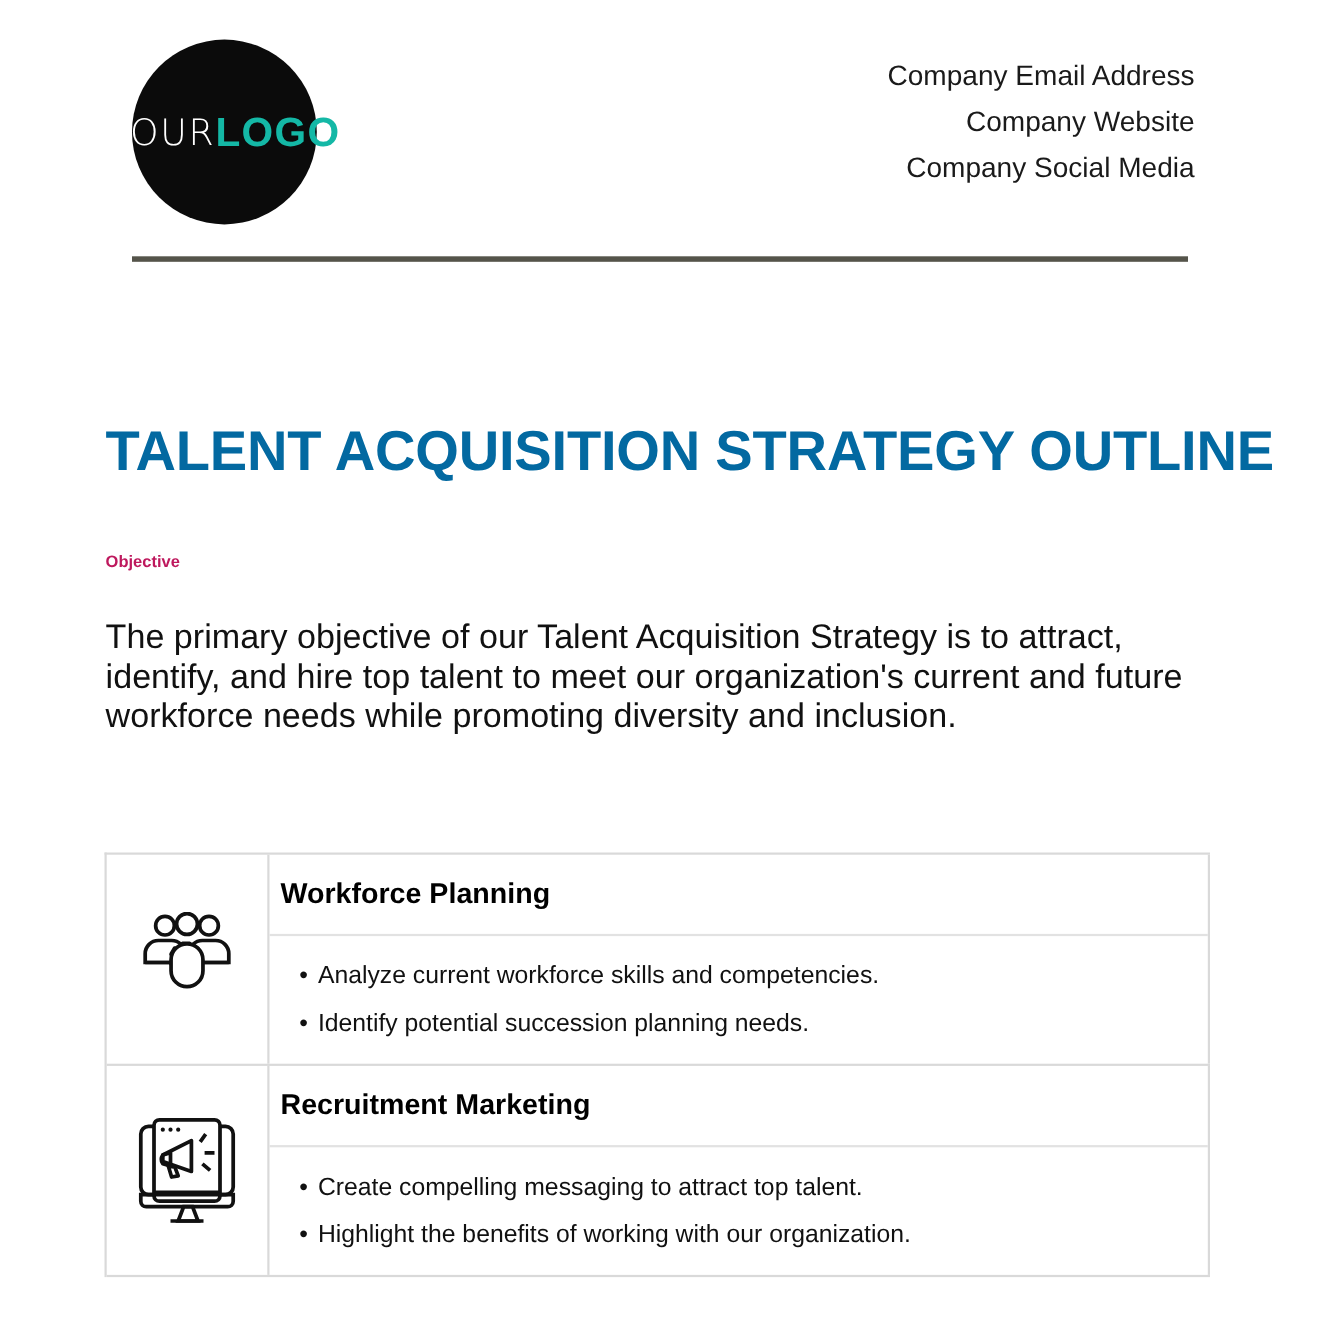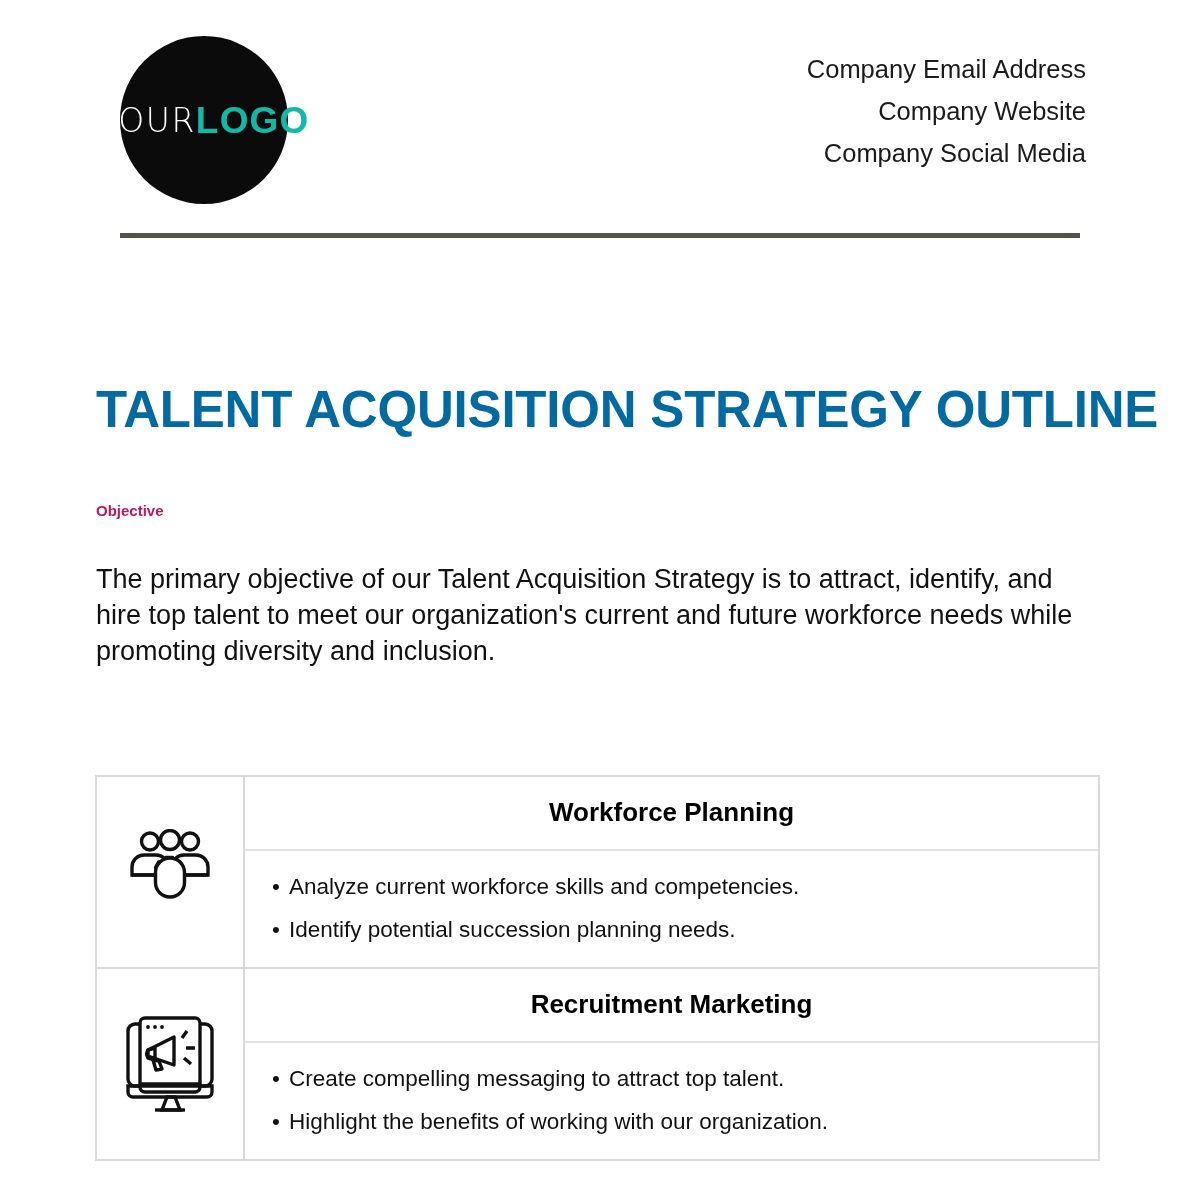--- a/index.html
+++ b/index.html
@@ -97,21 +97,21 @@
   
   .section-label {
     margin: 63px 96px 0 96px;
     font-size: 15px;
     font-weight: bold;
     color: #be185d;
   }
 
   .objective-text {
     margin: 42px 96px 0 96px;
-    font-size: 27px;
+    font-size: 31px;
     line-height: 36px;
     text-align: justify;
     color: #111111;
   }
   .objective-text p:last-child { text-align: left; }
 
   
   .strategy-table {
     position: absolute;
     left: 95px;
@@ -136,21 +136,20 @@
   }
 
   .sect-body {
     flex: 1 1 auto;
     border-right: 2px solid #d9d9d9;
     min-width: 0;
   }
 
   .sect-head {
     border-bottom: 2px solid #e2e2e2;
-    text-align: center;
     font-size: 26px;
     font-weight: bold;
     padding: 20px 10px 21px 10px;
     color: #000000;
     font-family: "Liberation Sans", sans-serif;
   }
 
   .sect-items {
     padding: 14px 28px 16px 18px;
   }

